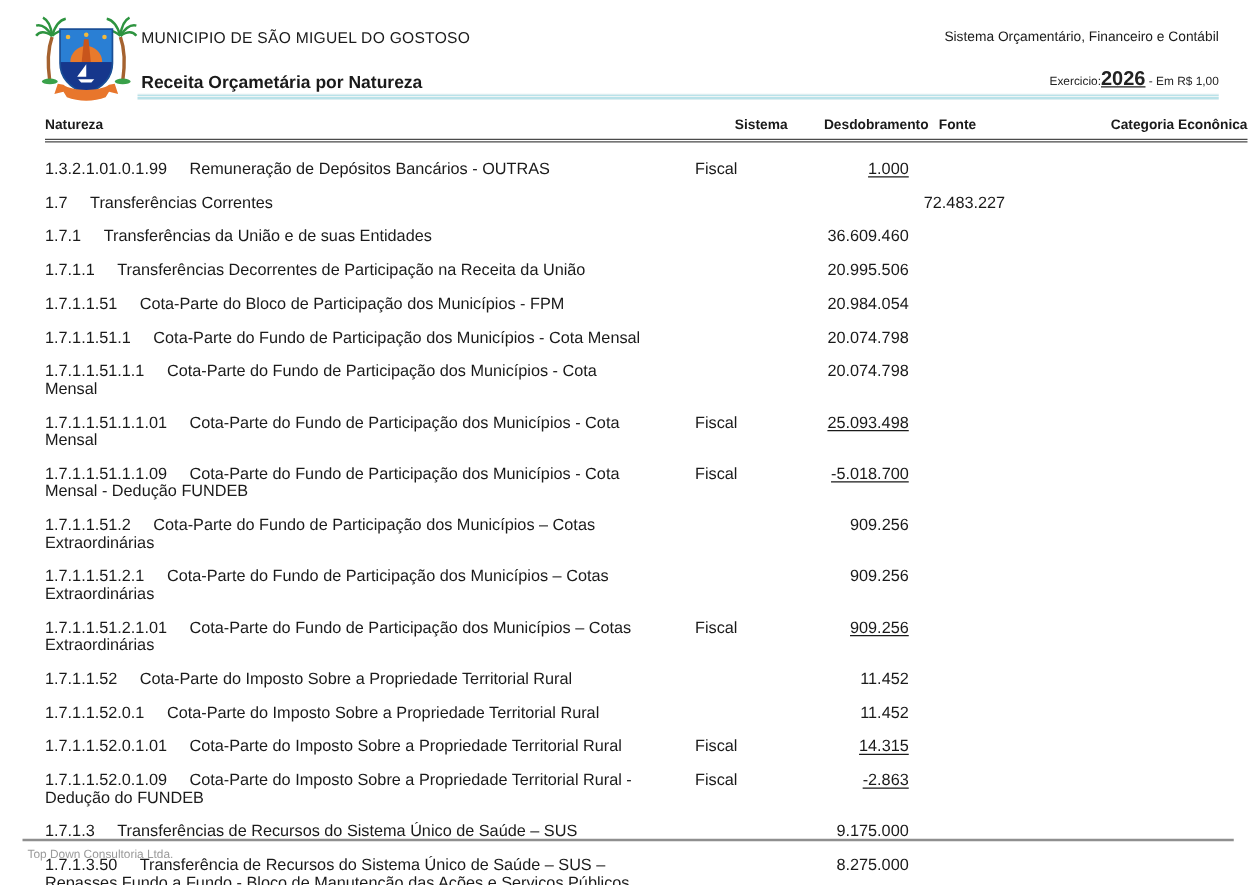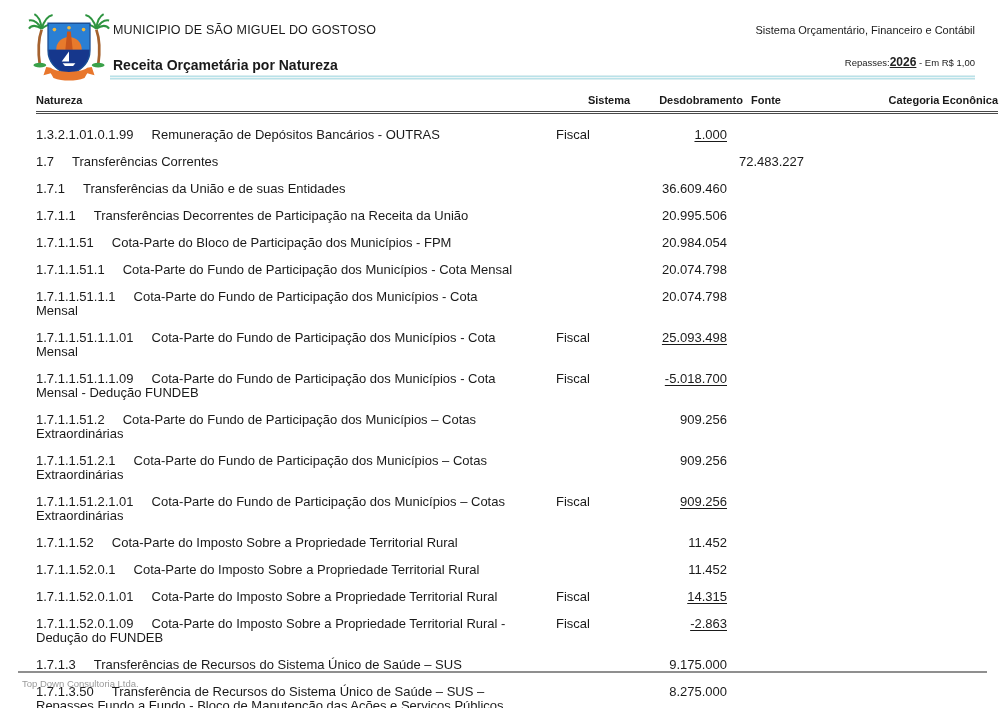--- a/index.html
+++ b/index.html
@@ -6,21 +6,21 @@
   .page {
     position:relative; width:1000px; height:708px; background:#ffffff;
     font-family:"Liberation Sans", sans-serif; color:#1a1a1a; overflow:hidden;
   }
   
   .logo { position:absolute; left:28px; top:7px; width:82px; height:78px; }
   .muni-title { position:absolute; left:113px; top:23px; font-size:12.5px; letter-spacing:.2px; }
   .report-title { position:absolute; left:113px; top:57px; font-size:14px; font-weight:bold; }
   .sys-name { position:absolute; right:25px; top:24px; font-size:11px; }
   .ex-line { position:absolute; right:25px; top:55px; font-size:9.5px; color:#222; }
-  .ex-line .yr { font-size:12px; font-weight:bold;text-decoration:underline; }
+  .ex-line .yr { font-size:16px; font-weight:bold;text-decoration:underline; }
   .teal-rule {
     position:absolute; left:110px; top:75px; width:865px; height:5px;
     background:linear-gradient(#dcedf0 0 1px,#b9e2e9 1px 2px,#edf5f6 2px 3px,#b9e2e9 3px 4px,#dcedf0 4px 5px);
   }
   
   .tbl { position:absolute; left:36px; top:94px; width:962px; }
   .thead { display:flex; font-size:11px; font-weight:bold; line-height:13px;
            padding-bottom:4px; border-bottom:3px double #4a4a4a; }
   .col-nat { flex:1; min-width:0; }
   .col-esf { width:84px;  text-align:center; flex:none; }
@@ -86,21 +86,21 @@
       </g>
       <path d="M22 16 h46 v30 c0 14 -10 22 -23 27 C32 68 22 60 22 46 Z" fill="none" stroke="#1a4f96" stroke-width="1.5"></path>
     </g>
 
     <path d="M20 64 l5 1 c7 6 33 6 40 0 l5 -1 l3 9 l-8 -2 l-3 5 c-10 4 -24 4 -34 0 l-3 -5 l-8 2 Z" fill="#e8762c"></path>
   </svg>
 
   <div class="muni-title">MUNICIPIO DE SÃO MIGUEL DO GOSTOSO</div>
   <div class="report-title">Receita Orçametária por Natureza</div>
   <div class="sys-name">Sistema Orçamentário, Financeiro e Contábil</div>
-  <div class="ex-line"><span>Repasses:</span><span class="yr">2026</span> <span>- Em R$ 1,00</span></div>
+  <div class="ex-line"><span>Exercicio:</span><span class="yr">2026</span> <span>- Em R$ 1,00</span></div>
   <div class="teal-rule"></div>
 
   <div class="tbl">
     <div class="thead">
       <div class="col-nat">Natureza</div>
       <div class="col-esf">Sistema</div>
       <div class="col-des">Desdobramento</div>
       <div class="col-fon">Fonte</div>
       <div class="col-cat">Categoria Econônica</div>
     </div>

